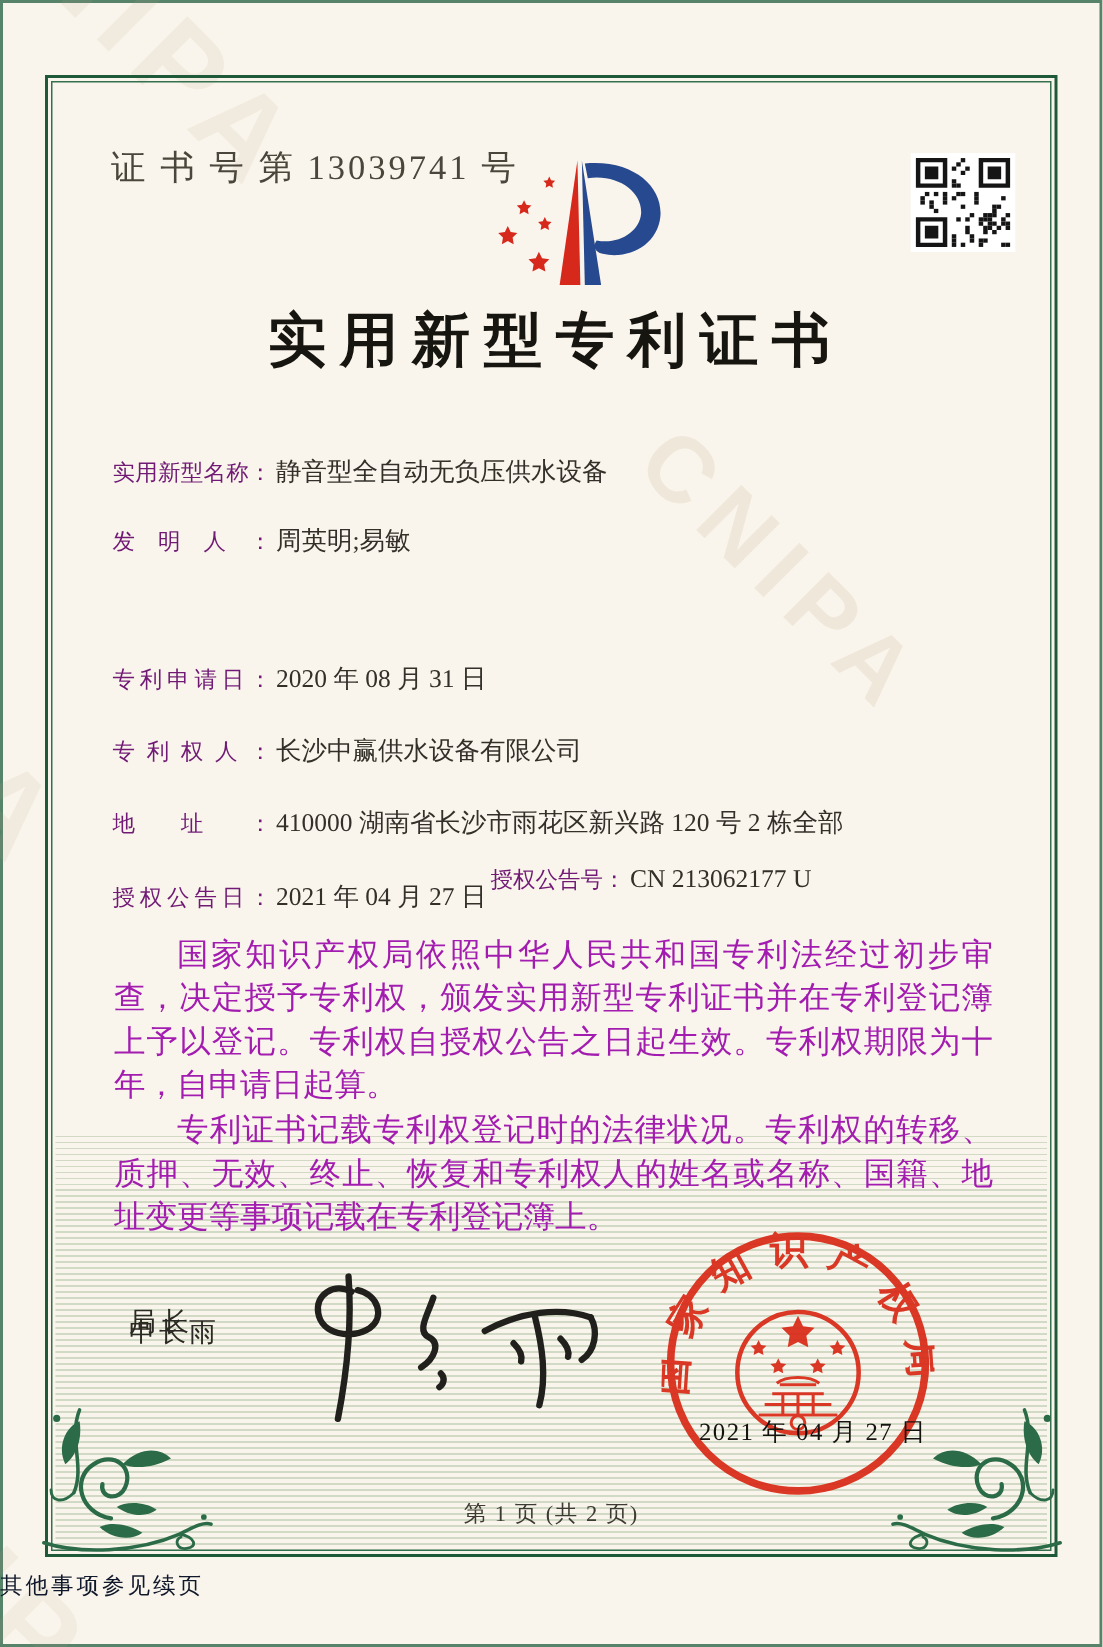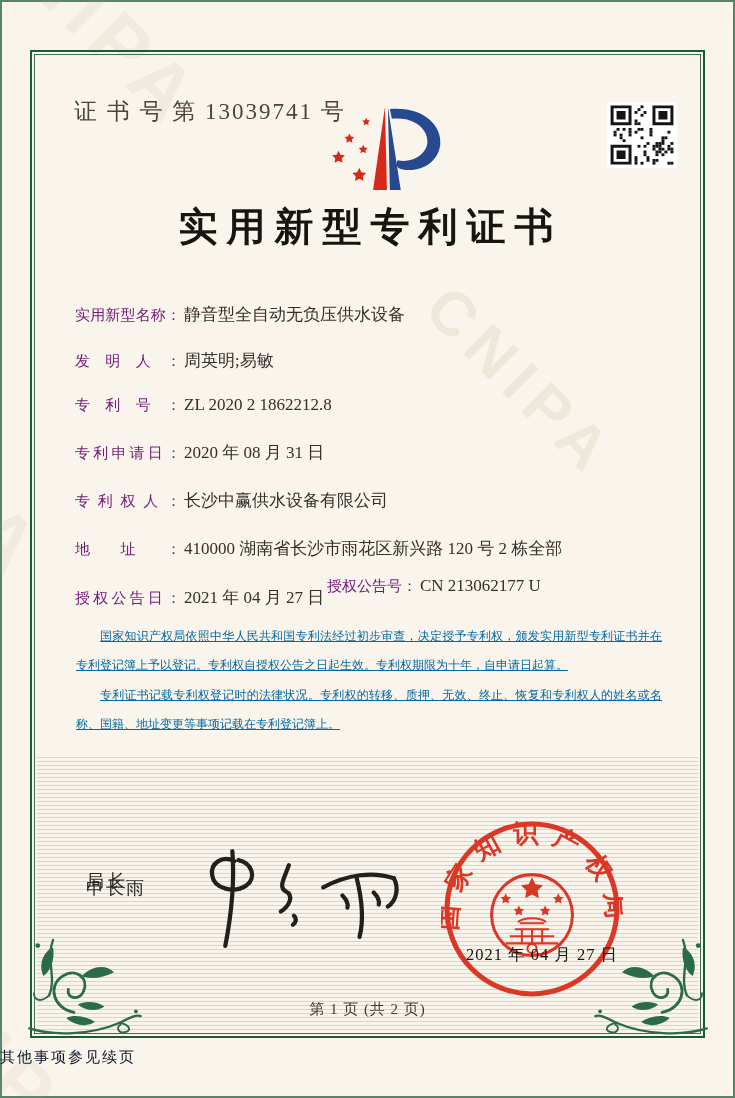--- a/index.html
+++ b/index.html
@@ -24,21 +24,21 @@
     position:absolute;left:37px;top:757px;width:661px;height:276px;
     background:repeating-linear-gradient(180deg,rgba(143,173,132,.38) 0 1px,rgba(255,255,255,0) 1px 4px);
   }
   .certno{position:absolute;left:74px;top:96px;font-size:23px;letter-spacing:2px;color:#4a463c;}
   .title{position:absolute;left:0;right:0;top:200px;text-align:center;font-size:39px;font-weight:700;letter-spacing:9px;padding-left:6px;color:#17150f;}
   .logo{position:absolute;left:301px;top:99px;width:158px;height:97px;}
   .qr{position:absolute;left:607px;top:102px;width:70px;height:66px;}
   .field{position:absolute;left:75px;font-size:17px;white-space:nowrap;color:#33302a;}
   .flabel{display:inline-block;width:106px;font-size:15px;text-align:justify;text-align-last:justify;color:#701a75;}
   .fvalue{margin-left:3px;}
-  .paras{position:absolute;left:76px;width:586px;top:622px;font-size:12px;line-height:29px;text-align:justify;color:#0369a1;text-decoration:underline;}
+  .paras{position:absolute;left:76px;width:586px;top:622px;font-size:21px;line-height:29px;text-align:justify;color:#a21caf;}
   .paras p{margin:0;text-indent:2em;}
   .paras p + p{margin-top:1px;}
   .barcode{position:absolute;left:77px;top:814px;width:213px;height:24px;}
   .director-role{position:absolute;left:86px;top:869px;font-size:18px;letter-spacing:4px;color:#2b2923;}
   .director-name{position:absolute;left:86px;top:876px;font-size:18px;letter-spacing:2px;color:#2b2923;}
   .sig{position:absolute;left:196px;top:846px;width:212px;height:108px;}
   .seal{position:absolute;left:441px;top:818px;width:182px;height:182px;opacity:.93;}
   .seal-date{position:absolute;left:447px;top:944px;width:190px;text-align:center;font-size:16.5px;color:#15130f;letter-spacing:1px;}
   .page-info{position:absolute;left:0;right:0;top:1000px;text-align:center;font-size:15px;letter-spacing:1px;color:#3d3a33;}
   .cont-note{position:absolute;left:0;right:0;top:1048px;text-align:left;font-size:15px;letter-spacing:2px;color:#0f172a;}
@@ -178,23 +178,20 @@
   </svg>
 
   <div class="title">实用新型专利证书</div>
 
   <div class="field" style="top:303px">
     <span class="flabel">实用新型名称：</span><span class="fvalue">静音型全自动无负压供水设备</span>
   </div>
   <div class="field" style="top:349px">
     <span class="flabel">发明人：</span><span class="fvalue">周英明;易敏</span>
   </div>
-  <div class="field" style="top:395px">
-    <span class="flabel">专利号：</span><span class="fvalue">ZL 2020 2 1862212.8</span>
-  </div>
   <div class="field" style="top:441px">
     <span class="flabel">专利申请日：</span><span class="fvalue">2020 年 08 月 31 日</span>
   </div>
   <div class="field" style="top:489px">
     <span class="flabel">专利权人：</span><span class="fvalue">长沙中赢供水设备有限公司</span>
   </div>
   <div class="field" style="top:537px">
     <span class="flabel">地址：</span><span class="fvalue">410000 湖南省长沙市雨花区新兴路 120 号 2 栋全部</span>
   </div>
   <div class="field" style="top:586px">

